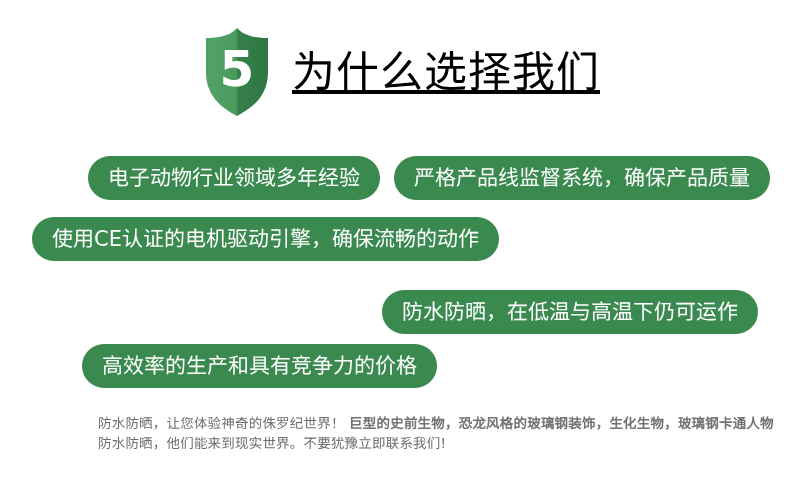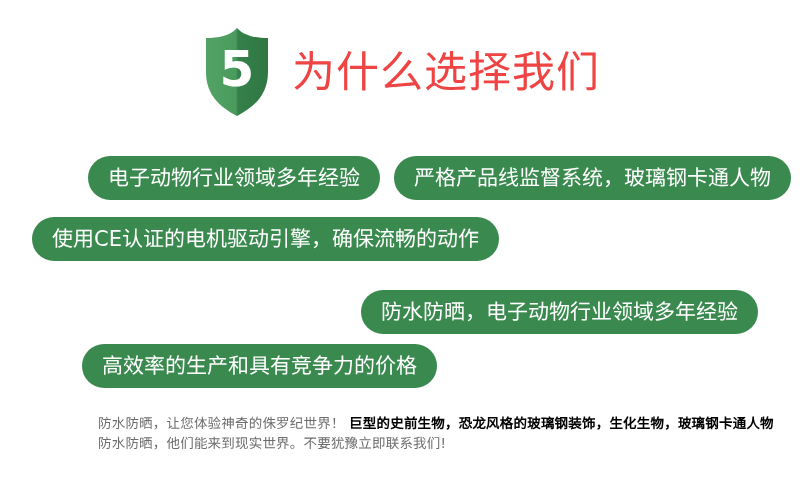--- a/index.html
+++ b/index.html
@@ -56,26 +56,27 @@
     justify-content: center;
     padding-bottom: 6px;
     box-sizing: border-box;
     color: #ffffff;
     font-size: 50px;
     font-weight: 700;
     line-height: 1;
     letter-spacing: 0;
   }
   .header-title {
-    color: #ef4444;
+    color: #000000;
     font-size: 43px;
     line-height: 1;
     font-weight: 400;
     letter-spacing: 1px;
     white-space: nowrap;
+    text-decoration: underline;
   }
 
   
   .pills {
     position: absolute;
     left: 0;
     top: 150px;
     width: 740px;
     height: 240px;
   }
@@ -118,21 +119,21 @@
     position: absolute;
     left: 98px;
     top: 413px;
     width: 660px;
     font-size: 13.5px;
     line-height: 20px;
     color: #6d6d6d;
     letter-spacing: 0.2px;
   }
   .footer .hl {
-    color: #000000;
+    color: #737373;
     font-weight: 700;
   }
   .footer-line { white-space: nowrap; }
 </style>
 </head>
 <body>
 
 <div class="page">
 
   <div class="header">
@@ -152,29 +153,29 @@
       <div class="shield-num">5</div>
     </div>
 
     <div class="header-title">为什么选择我们</div>
   </div>
 
   <div class="pills">
 
     <div class="pill-row r1">
       <div class="pill">电子动物行业领域多年经验</div>
-      <div class="pill">严格产品线监督系统，玻璃钢卡通人物</div>
+      <div class="pill">严格产品线监督系统，确保产品质量</div>
     </div>
 
     <div class="pill-row r2">
       <div class="pill">使用CE认证的电机驱动引擎，确保流畅的动作</div>
     </div>
 
     <div class="pill-row r3">
-      <div class="pill">防水防晒，电子动物行业领域多年经验</div>
+      <div class="pill">防水防晒，在低温与高温下仍可运作</div>
     </div>
 
     <div class="pill-row r4">
       <div class="pill">高效率的生产和具有竞争力的价格</div>
     </div>
 
   </div>
 
   <div class="footer">
     <div class="footer-line">

